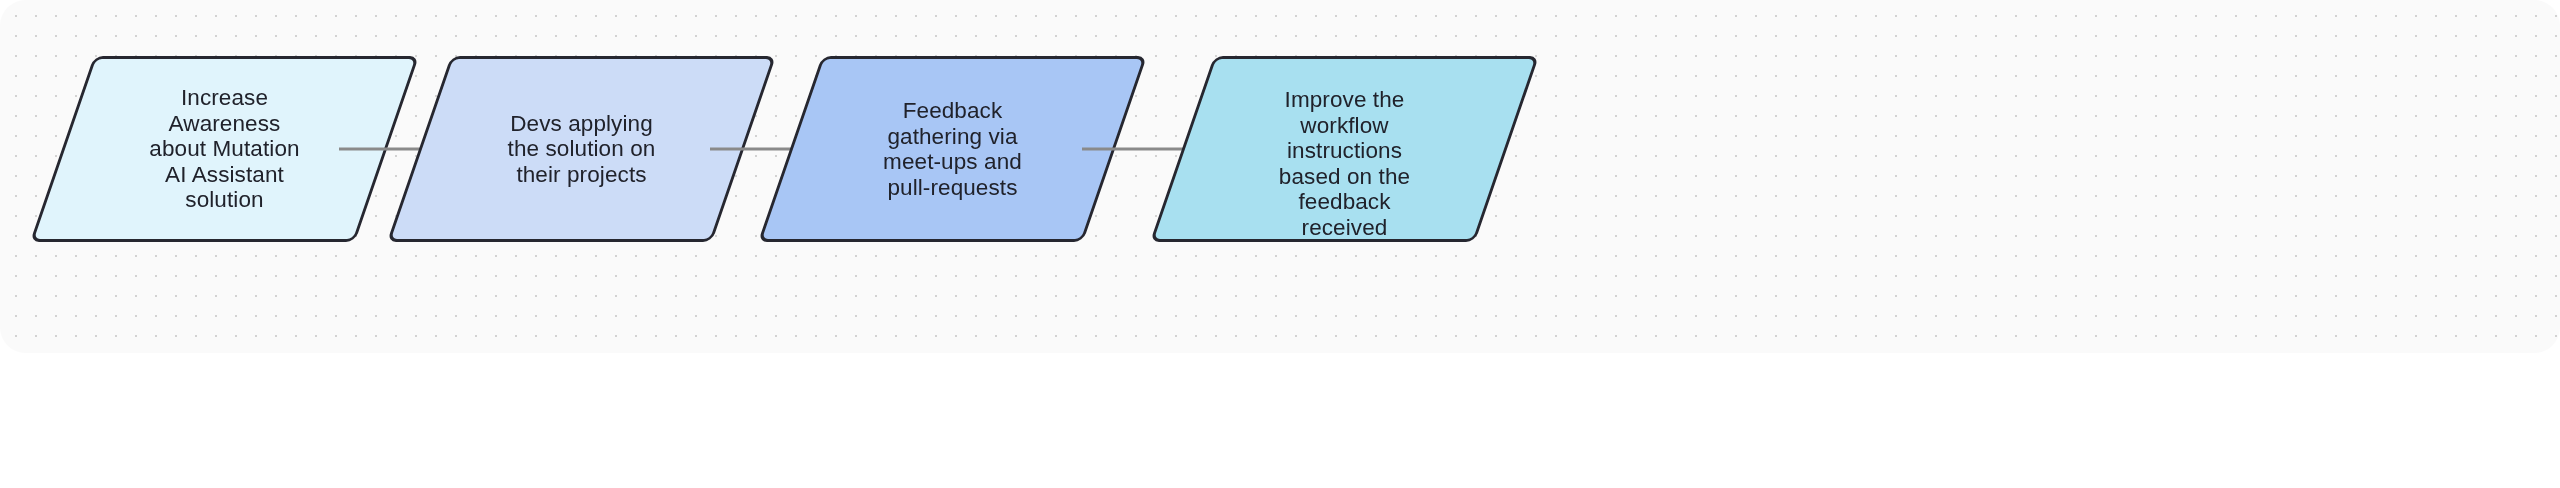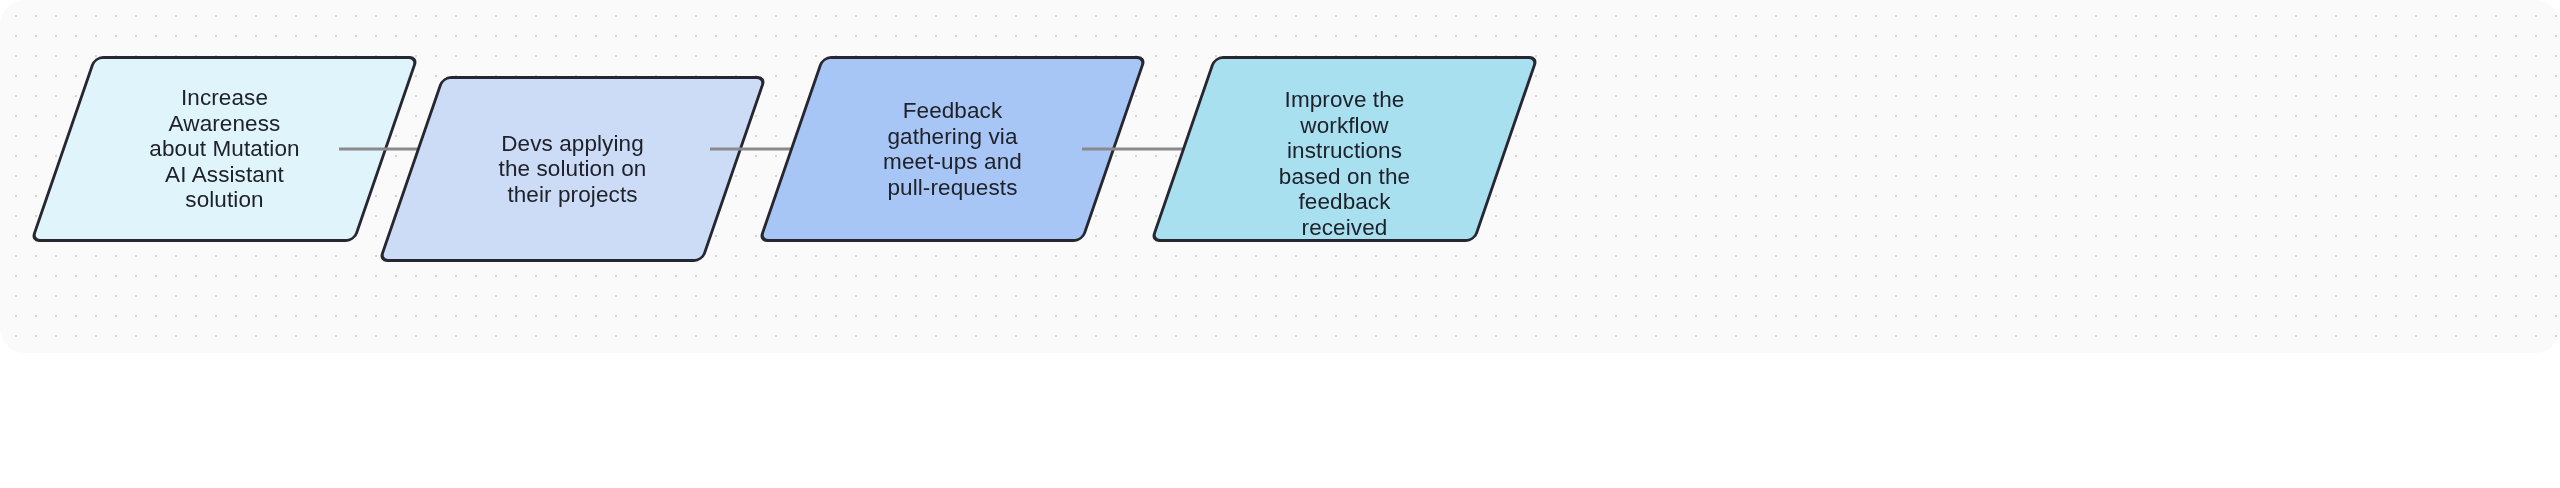--- a/index.html
+++ b/index.html
@@ -62,21 +62,21 @@
     line-height: 25.5px;
     color: #20222b;
     font-family: "Liberation Sans", sans-serif;
     letter-spacing: 0.1px;
     white-space: pre-line;
     padding: 0 6px;
   }
 
   
   #node-1 { left: 62px;   width: 325px; }
-  #node-2 { left: 410px;  width: 325px; margin-top: 20px; }
+  #node-2 { left: 419px;  width: 325px; }
   #node-3 { left: 790px;  width: 325px; }
   #node-4 { left: 1182px; width: 325px; }
 
   .edge {
     position: absolute;
     height: 24px;
     top: 137px;
     pointer-events: none;
   }
   .edge svg { display: block; overflow: visible; }

